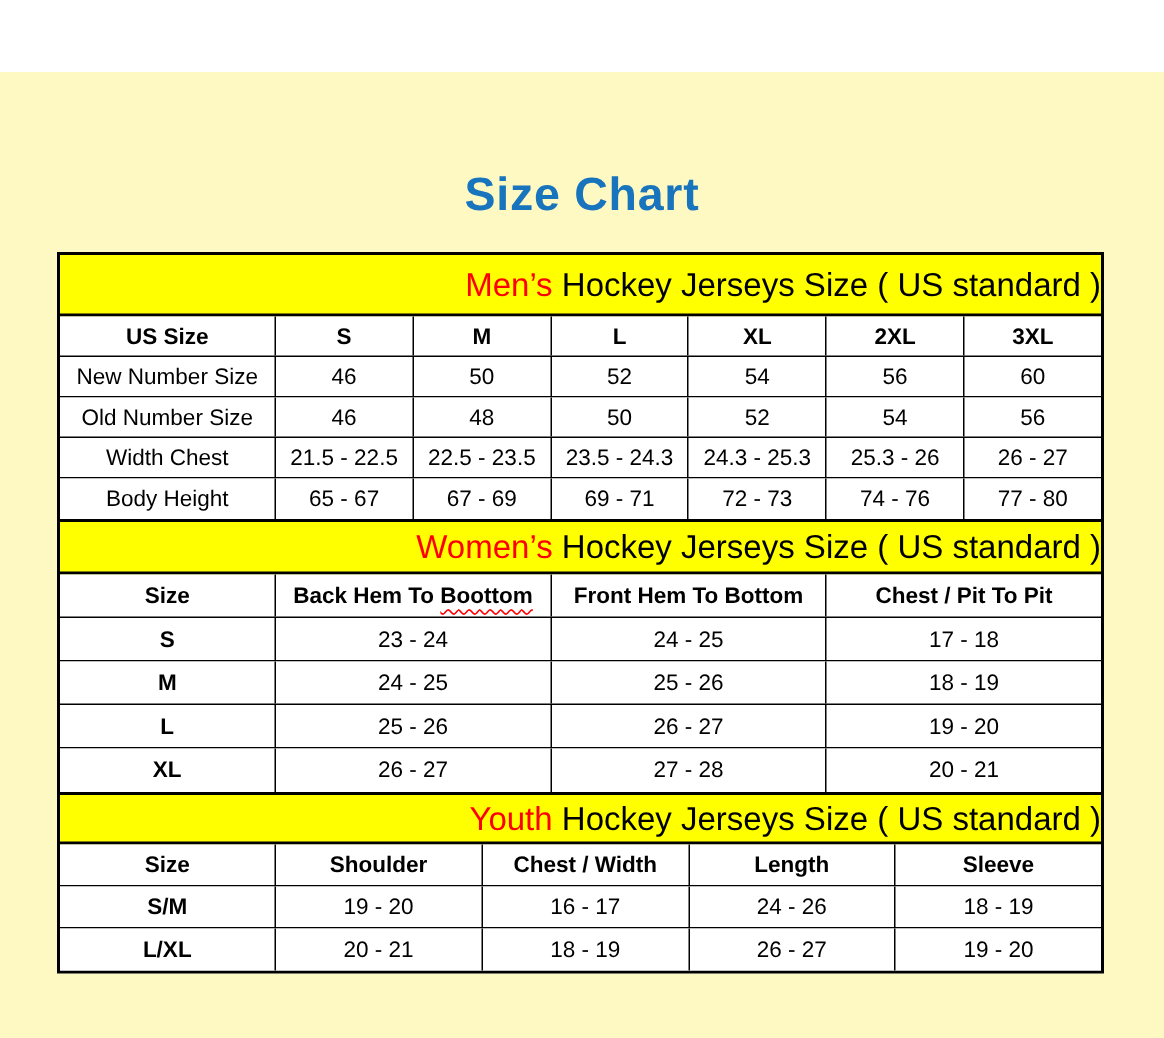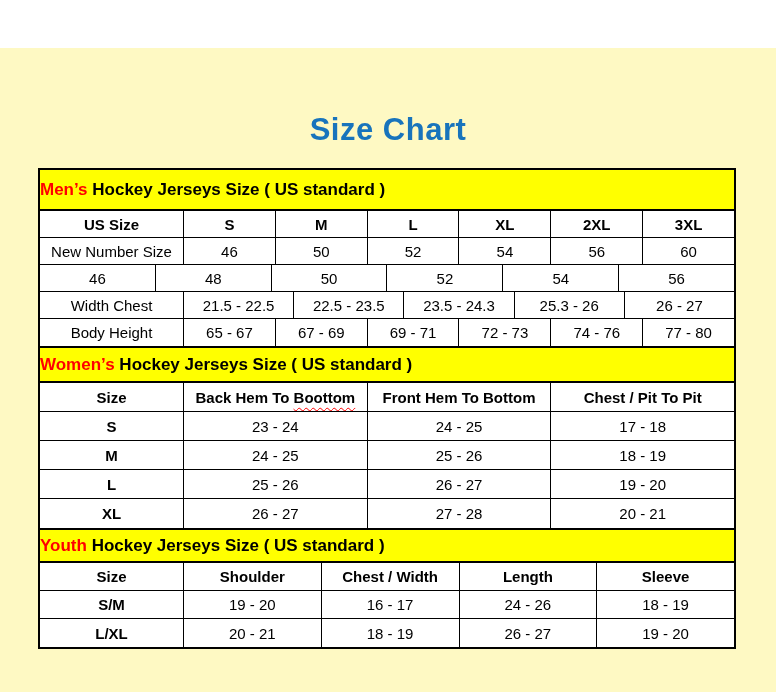--- a/index.html
+++ b/index.html
@@ -41,23 +41,23 @@
     border: 2px solid var(--black);
     background: #ffffff;
   }
 
   .banner {
     background: var(--yellow);
     border-top: 2px solid var(--black);
     border-bottom: 2px solid var(--black);
     display: flex;
     align-items: center;
-    justify-content: flex-start;
-    font-weight: 700;
-    font-size: 17px;
+    justify-content: flex-end;
+    font-weight: 400;
+    font-size: 22px;
     color: var(--black);
   }
   .banner.first { border-top: none; }
   .banner-text { white-space: pre; }
   .hl { color: var(--red); }
 
   .row {
     display: flex;
     border-bottom: 1px solid var(--black);
     background: #ffffff;
@@ -117,32 +117,34 @@
         <div class="row data-row">
           <div class="cell label-col">New Number Size</div>
           <div class="cell">46</div>
           <div class="cell">50</div>
           <div class="cell">52</div>
           <div class="cell">54</div>
           <div class="cell">56</div>
           <div class="cell">60</div>
         </div>
         <div class="row data-row">
+          <div class="cell label-col">Old Number Size</div>
           <div class="cell">46</div>
           <div class="cell">48</div>
           <div class="cell">50</div>
           <div class="cell">52</div>
           <div class="cell">54</div>
           <div class="cell">56</div>
         </div>
         <div class="row data-row">
           <div class="cell label-col">Width Chest</div>
           <div class="cell">21.5 - 22.5</div>
           <div class="cell">22.5 - 23.5</div>
           <div class="cell">23.5 - 24.3</div>
+          <div class="cell">24.3 - 25.3</div>
           <div class="cell">25.3 - 26</div>
           <div class="cell">26 - 27</div>
         </div>
         <div class="row data-row">
           <div class="cell label-col">Body Height</div>
           <div class="cell">65 - 67</div>
           <div class="cell">67 - 69</div>
           <div class="cell">69 - 71</div>
           <div class="cell">72 - 73</div>
           <div class="cell">74 - 76</div>

